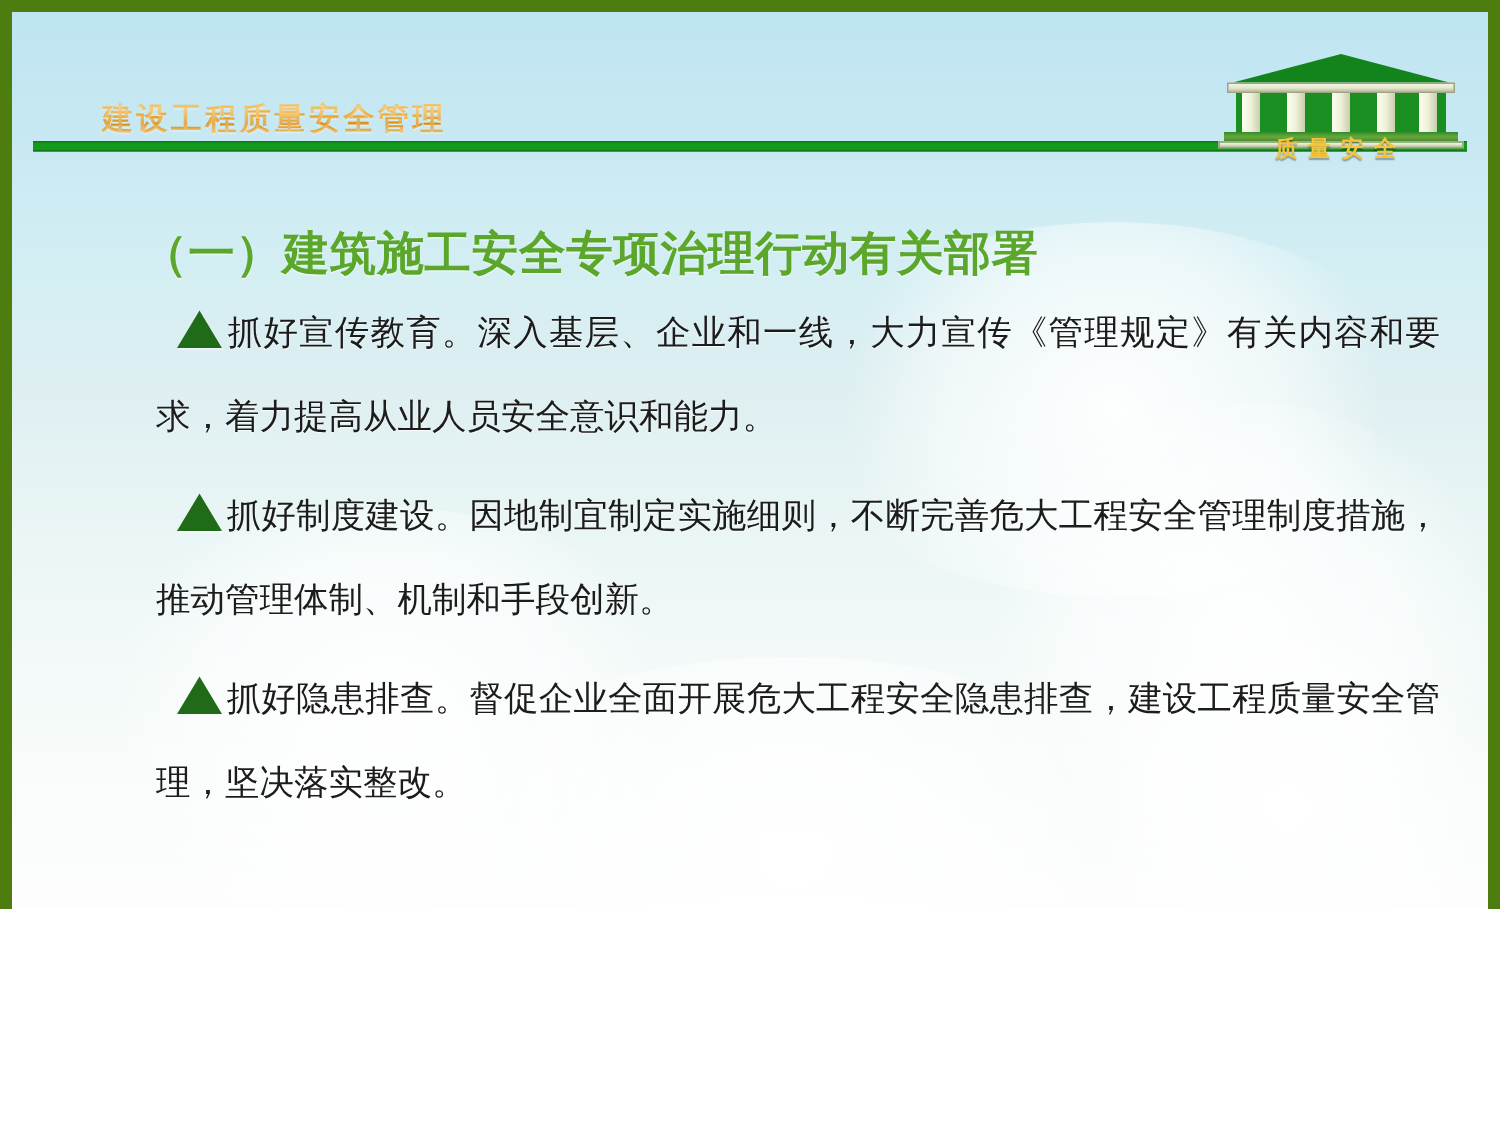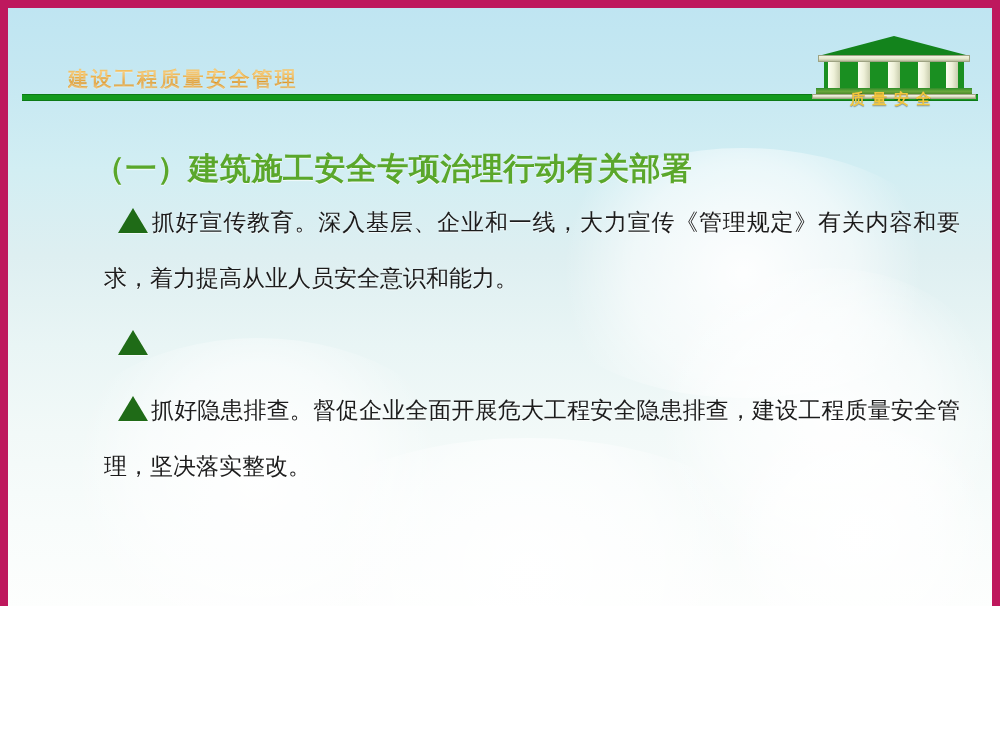--- a/index.html
+++ b/index.html
@@ -11,21 +11,21 @@
     background: #ffffff;
     font-family: "DejaVu Sans", "Liberation Sans", sans-serif;
   }
 
   
   #slide-frame {
     position: absolute;
     left: 0; top: 0;
     width: 1000px;
     height: 606px;
-    background: #be185d;
+    background: #4d7c0f;
     overflow: hidden;
   }
 
   #slide-canvas {
     position: absolute;
     left: 8px;
     top: 8px;
     width: 984px;
     height: 734px;
     overflow: hidden;
@@ -283,21 +283,21 @@
 
     <div id="slide-title">（一）建筑施工安全专项治理行动有关部署</div>
 
     <div id="bullet-list">
 
       <div class="bullet-block">
         <span class="bullet-marker"></span><span class="bullet-text">抓好宣传教育。深入基层、企业和一线，大力宣传《管理规定》有关内容和要求，着力提高从业人员安全意识和能力。</span>
       </div>
 
       <div class="bullet-block">
-        <span class="bullet-marker"></span>
+        <span class="bullet-marker"></span><span class="bullet-text">抓好制度建设。因地制宜制定实施细则，不断完善危大工程安全管理制度措施，推动管理体制、机制和手段创新。</span>
       </div>
 
       <div class="bullet-block">
         <span class="bullet-marker"></span><span class="bullet-text">抓好隐患排查。督促企业全面开展危大工程安全隐患排查，建设工程质量安全管理，坚决落实整改。</span>
       </div>
 
 
     </div>
 
     <div id="meadow">

